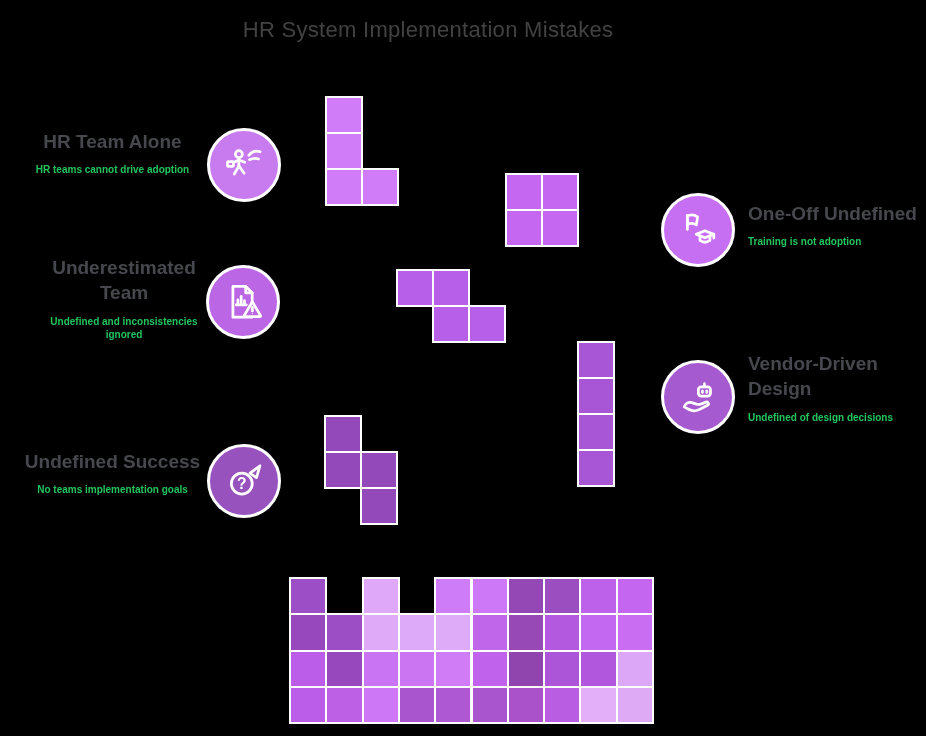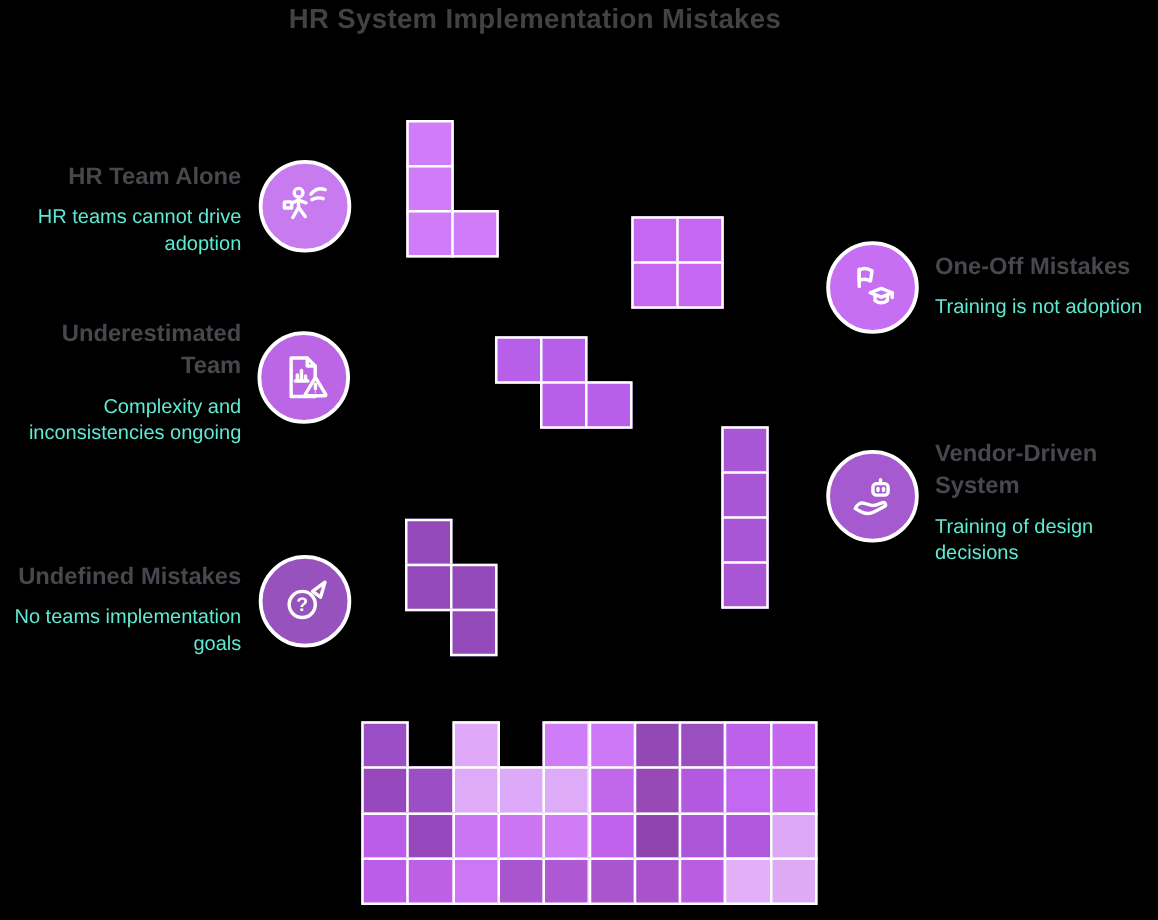--- a/index.html
+++ b/index.html
@@ -1,24 +1,24 @@
 <!DOCTYPE html>
 <html><head>
 <meta charset="utf-8">
 <style>
   html,body{margin:0;padding:0;background:#000;}
   .stage{position:relative;width:926px;height:736px;background:#000;overflow:hidden;
          font-family:"Liberation Sans", sans-serif;}
-  .page-title{position:absolute;top:2px;left:0;width:856px;margin:0;text-align:center;
-              font-size:22px;font-weight:700;color:#424242;letter-spacing:.3px;}
+  .page-title{position:absolute;top:17px;left:0;width:856px;margin:0;text-align:center;
+              font-size:22px;font-weight:400;color:#424242;letter-spacing:.3px;}
   .item-text{position:absolute;}
-  .align-right{text-align:right;}
+  .align-right{text-align:center;padding-left:16px;}
   .align-left{text-align:left;}
   .heading{font-size:19px;font-weight:700;color:#46484d;line-height:1.34;margin-bottom:9px;}
-  .subtitle{font-size:16px;font-weight:400;color:#5eead4;line-height:1.34;}
+  .subtitle{font-size:10px;font-weight:700;color:#22c55e;line-height:1.34;}
   .icon-circle{position:absolute;width:74px;height:74px;box-sizing:border-box;
                border:3px solid #fff;border-radius:50%;
                display:flex;align-items:center;justify-content:center;}
   .icon-circle svg{width:44px;height:44px;stroke:#fff;fill:none;
                    stroke-width:1.5;stroke-linecap:round;stroke-linejoin:round;}
   .tetris-layer{position:absolute;left:0;top:0;width:100%;height:100%;}
   .tcell{position:absolute;box-sizing:border-box;border:2px solid #fff;}
 </style>
 </head>
 <body>
@@ -39,75 +39,75 @@
       <path d="M9.2 9.3 L6.2 10.6"></path>
       <rect x="3" y="10.1" width="3.2" height="2.7" rx="0.4"></rect>
       <path d="M9.2 9.3 L12.4 10.5"></path>
       <path d="M14.6 6.7 C16.3 4.6 18.7 4 20.8 4.8"></path>
       <path d="M15 9.1 C16.6 8.3 18.3 8.1 19.9 8.7"></path>
     </svg>
   </div>
 
   <div class="item-text align-right" style="left:23px;top:255px;width:170px">
     <div class="heading">Underestimated Team</div>
-    <div class="subtitle">Complexity and inconsistencies ongoing</div>
+    <div class="subtitle">Undefined and inconsistencies ignored</div>
   </div>
   <div class="icon-circle" style="left: 206px; top: 265px; background: rgb(187, 102, 228); --cc: #bb66e4;">
     <svg viewBox="0 0 24 24">
       <path d="M6.5 3.5 H13.5 L17 7 V20.3 H6.5 Z"></path>
       <path d="M13.5 3.5 V7 H17"></path>
       <path d="M8.3 13.5 H13.8"></path>
       <path d="M9.2 13 V10.9"></path>
       <path d="M11 13 V8.9"></path>
       <path d="M12.8 13 V11.3"></path>
       <path d="M17.1 11.9 L21.5 19.3 Q21.9 20 21.1 20 H13.1 Q12.3 20 12.7 19.3 Z" fill="var(--cc)"></path>
       <path d="M17.1 14.9 V16.9"></path>
       <circle cx="17.1" cy="18.3" r="0.35" fill="#fff" stroke="none"></circle>
     </svg>
   </div>
 
   <div class="item-text align-right" style="left:0;top:449px;width:193px">
-    <div class="heading">Undefined Mistakes</div>
+    <div class="heading">Undefined Success</div>
     <div class="subtitle">No teams implementation goals</div>
   </div>
   <div class="icon-circle" style="left: 207px; top: 444px; background: rgb(152, 82, 189); --cc: #9852bd;">
     <svg viewBox="0 0 24 24">
       <circle cx="10.8" cy="13.4" r="5.7"></circle>
       <text x="10.8" y="16.3" text-anchor="middle" font-size="8.5" font-weight="bold" fill="#fff" stroke="none" font-family="Liberation Sans, sans-serif">?</text>
       <path d="M15.3 7.7 L20.7 3.7 L18.8 10.2 Z"></path>
     </svg>
   </div>
 
   <div class="icon-circle" style="left: 661px; top: 193px; background: rgb(199, 111, 242); --cc: #c76ff2;">
     <svg viewBox="0 0 24 24">
       <path d="M6.2 11.6 V4"></path>
       <path d="M6.2 4.5 C8.2 3.2 10 3.6 11.8 4.8 L11.1 9.2 C9.5 8.2 7.9 8 6.2 9 Z"></path>
       <path d="M11 14.3 L15.8 12.4 L20.6 14.3 L15.8 16.2 Z"></path>
       <path d="M13.1 15.3 V17.7 C14.9 19 16.7 19 18.5 17.7 V15.3"></path>
       <path d="M20.6 14.3 V16.4"></path>
     </svg>
   </div>
   <div class="item-text align-left" style="left:748px;top:201px;width:178px">
-    <div class="heading">One-Off Mistakes</div>
+    <div class="heading">One-Off Undefined</div>
     <div class="subtitle">Training is not adoption</div>
   </div>
 
   <div class="icon-circle" style="left: 661px; top: 360px; background: rgb(166, 90, 208); --cc: #a65ad0;">
     <svg viewBox="0 0 24 24">
       <rect x="12.2" y="6.5" width="6.6" height="5" rx="1.5"></rect>
       <path d="M15.5 6.5 V4.9"></path>
       <circle cx="15.5" cy="4.4" r="0.4" fill="#fff" stroke="none"></circle>
       <path d="M14.4 8.6 V9.5"></path>
       <path d="M16.8 8.6 V9.5"></path>
       <path d="M4.5 17.4 C5.1 15.7 6.7 14.6 8.5 15.1 L11.2 15.9 C12 16.1 12.9 16.1 13.7 15.8 L16.4 14.8 C17.5 14.4 18.2 15.9 17.2 16.5 L12.6 18.9 C10.8 19.8 8.6 19.7 6.8 18.7 Z"></path>
     </svg>
   </div>
   <div class="item-text align-left" style="left:748px;top:351px;width:155px">
-    <div class="heading">Vendor-Driven System</div>
-    <div class="subtitle">Training of design decisions</div>
+    <div class="heading">Vendor-Driven Design</div>
+    <div class="subtitle">Undefined of design decisions</div>
   </div>
 
   <div class="tetris-layer">
       <div class="tcell" style="left: 325px; top: 96px; width: 38px; height: 38px; background: rgb(208, 124, 248);"></div>
       <div class="tcell" style="left: 325px; top: 132px; width: 38px; height: 38px; background: rgb(208, 124, 248);"></div>
       <div class="tcell" style="left: 325px; top: 168px; width: 38px; height: 38px; background: rgb(208, 124, 248);"></div>
       <div class="tcell" style="left: 361px; top: 168px; width: 38px; height: 38px; background: rgb(208, 124, 248);"></div>
       <div class="tcell" style="left: 505px; top: 173px; width: 38px; height: 38px; background: rgb(197, 103, 241);"></div>
       <div class="tcell" style="left: 541px; top: 173px; width: 38px; height: 38px; background: rgb(197, 103, 241);"></div>
       <div class="tcell" style="left: 505px; top: 209px; width: 38px; height: 38px; background: rgb(197, 103, 241);"></div>

